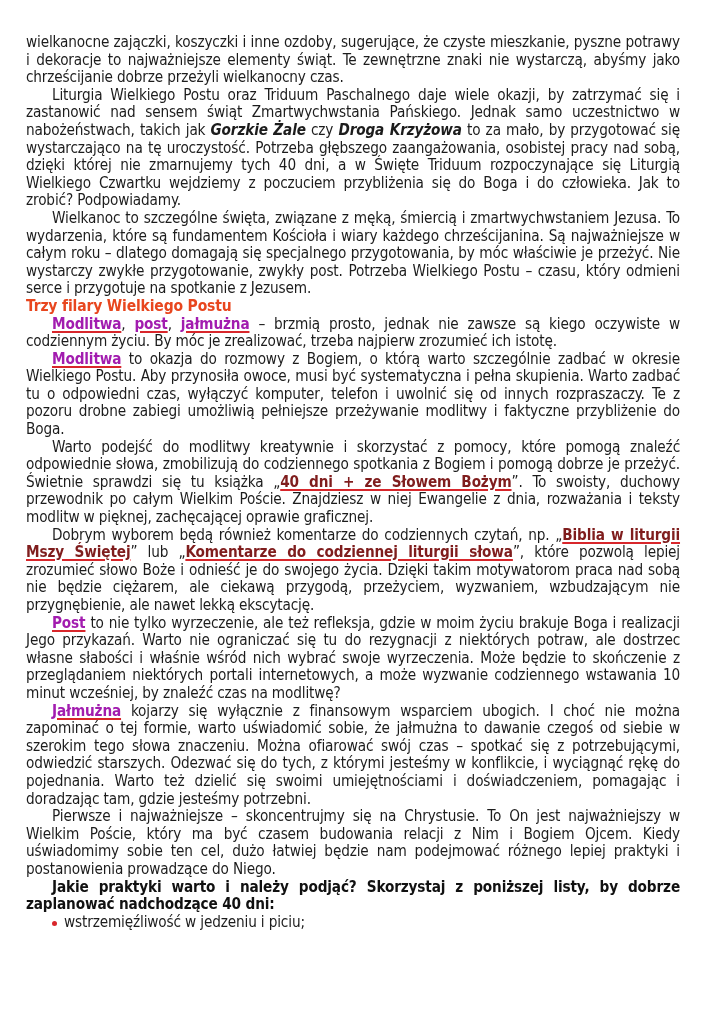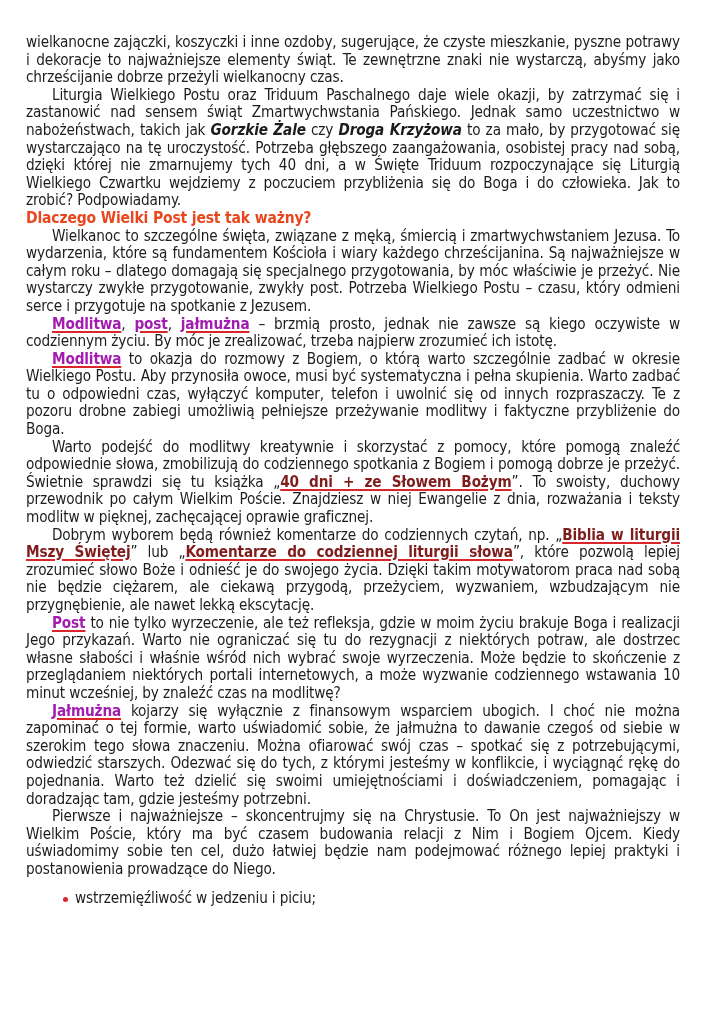--- a/index.html
+++ b/index.html
@@ -55,21 +55,21 @@
       text-decoration: underline;
       text-decoration-color: #d8262b;
       text-decoration-thickness: 2px;
       text-underline-offset: 2px;
       cursor: pointer;
     }
     .bi { font-weight: bold; font-style: italic; }
     .boldp { font-weight: bold; color: #111; }
     ul {
       list-style: none;
-      margin: 11px;
+      margin: 0;
       padding: 0 0 0 26px;
     }
     ul li { position: relative; padding-left: 12px; }
     .bullet {
       position: absolute;
       left: 0;
       top: 7px;
       width: 5px;
       height: 5px;
       border-radius: 50%;
@@ -78,40 +78,41 @@
   </style>
 </head>
 <body>
 
 <div class="page">
 
   <p>wielkanocne zajączki, koszyczki i inne ozdoby, sugerujące, że czyste mieszkanie, pyszne potrawy i dekoracje to najważniejsze elementy świąt. Te zewnętrzne znaki nie wystarczą, abyśmy jako chrześcijanie dobrze przeżyli wielkanocny czas.</p>
 
   <p class="indent"><span>Liturgia Wielkiego Postu oraz Triduum Paschalnego daje wiele okazji, by zatrzymać się i zastanowić nad sensem świąt Zmartwychwstania Pańskiego. Jednak samo uczestnictwo w nabożeństwach, takich jak </span><span class="bi">Gorzkie Żale</span><span> czy </span><span class="bi">Droga Krzyżowa</span><span> to za mało, by przygo­tować się wystarczająco na tę uroczystość. Potrzeba głębszego zaangażowania, osobistej pracy nad sobą, dzięki której nie zmarnujemy tych 40 dni, a w Święte Triduum rozpoczy­nające się Liturgią Wielkiego Czwartku wejdziemy z poczuciem przybliżenia się do Boga i do człowieka. Jak to zrobić? Podpowiadamy.</span></p>
 
-  <h2>Dlaczego Wielki Post jest tak ważny?</h2>
 
   <p class="indent">Wielkanoc to szczególne święta, związane z męką, śmiercią i zmartwychwstaniem Je­zusa. To wydarzenia, które są fundamentem Kościoła i wiary każdego chrześcijanina. Są najważniejsze w całym roku – dlatego domagają się specjalnego przygotowania, by móc właściwie je przeżyć. Nie wystarczy zwykłe przygotowanie, zwykły post. Potrzeba Wiel­kiego Postu – czasu, który odmieni serce i przygotuje na spotkanie z Jezusem.</p>
 
+  <h2>Trzy filary Wielkiego Postu</h2>
 
   <p class="indent"><span class="kw">Modlitwa</span><span>, </span><span class="kw">post</span><span>, </span><span class="kw">jałmużna</span><span> – brzmią prosto, jednak nie zawsze są kiego oczywiste w codziennym życiu. By móc je zrealizować, trzeba najpierw zrozumieć ich istotę.</span></p>
 
   <p class="indent"><span class="kw">Modlitwa</span><span> to okazja do rozmowy z Bogiem, o którą warto szczególnie zadbać w okresie Wielkiego Postu. Aby przynosiła owoce, musi być systematyczna i pełna skupienia. Warto zadbać tu o odpowiedni czas, wyłączyć komputer, telefon i uwolnić się od innych rozpra­szaczy. Te z pozoru drobne zabiegi umożliwią pełniejsze przeżywanie modlitwy i faktyczne przybliżenie do Boga.</span></p>
 
   <p class="indent"><span>Warto podejść do modlitwy kreatywnie i skorzystać z pomocy, które pomogą znaleźć odpowiednie słowa, zmobilizują do codziennego spotkania z Bogiem i pomogą dobrze je przeżyć. Świetnie sprawdzi się tu książka „</span><span class="link">40 dni + ze Słowem Bożym</span><span>”. To swoisty, duchowy przewodnik po całym Wielkim Poście. Znajdziesz w niej Ewangelie z dnia, roz­ważania i teksty modlitw w pięknej, zachęcającej oprawie graficznej.</span></p>
 
   <p class="indent"><span>Dobrym wyborem będą również komentarze do codziennych czytań, np. „</span><span class="link">Biblia w liturgii Mszy Świętej</span><span>” lub „</span><span class="link">Komentarze do codziennej liturgii słowa</span><span>”, które po­zwolą lepiej zrozumieć słowo Boże i odnieść je do swojego życia. Dzięki takim motywato­rom praca nad sobą nie będzie ciężarem, ale ciekawą przygodą, przeżyciem, wyzwaniem, wzbudzającym nie przygnębienie, ale nawet lekką ekscytację.</span></p>
 
   <p class="indent"><span class="kw">Post</span><span> to nie tylko wyrzeczenie, ale też refleksja, gdzie w moim życiu brakuje Boga i realizacji Jego przykazań. Warto nie ograniczać się tu do rezygnacji z niektórych potraw, ale dostrzec własne słabości i właśnie wśród nich wybrać swoje wyrzeczenia. Może będzie to skończenie z przeglądaniem niektórych portali internetowych, a może wyzwanie co­dziennego wstawania 10 minut wcześniej, by znaleźć czas na modlitwę?</span></p>
 
   <p class="indent"><span class="kw">Jałmużna</span><span> kojarzy się wyłącznie z finansowym wsparciem ubogich. I choć nie można zapominać o tej formie, warto uświadomić sobie, że jałmużna to dawanie czegoś od siebie w szerokim tego słowa znaczeniu. Można ofiarować swój czas – spotkać się z potrzebują­cymi, odwiedzić starszych. Odezwać się do tych, z którymi jesteśmy w konflikcie, i wycią­gnąć rękę do pojednania. Warto też dzielić się swoimi umiejętnościami i doświadczeniem, pomagając i doradzając tam, gdzie jesteśmy potrzebni.</span></p>
 
 
   <p class="indent">Pierwsze i najważniejsze – skoncentrujmy się na Chrystusie. To On jest najważniejszy w Wielkim Poście, który ma być czasem budowania relacji z Nim i Bogiem Ojcem. Kiedy uświadomimy sobie ten cel, dużo łatwiej będzie nam podejmować różnego lepiej prak­tyki i postanowienia prowadzące do Niego.</p>
 
+  <p class="indent boldp">Jakie praktyki warto i należy podjąć? Skorzystaj z poniższej listy, by dobrze zaplanować nadchodzące 40 dni:</p>
 
   <ul>
     <li>
       <span class="bullet"></span>
       <span>wstrzemięźliwość w jedzeniu i piciu;</span>
     </li>
   </ul>
 
 </div>
 

